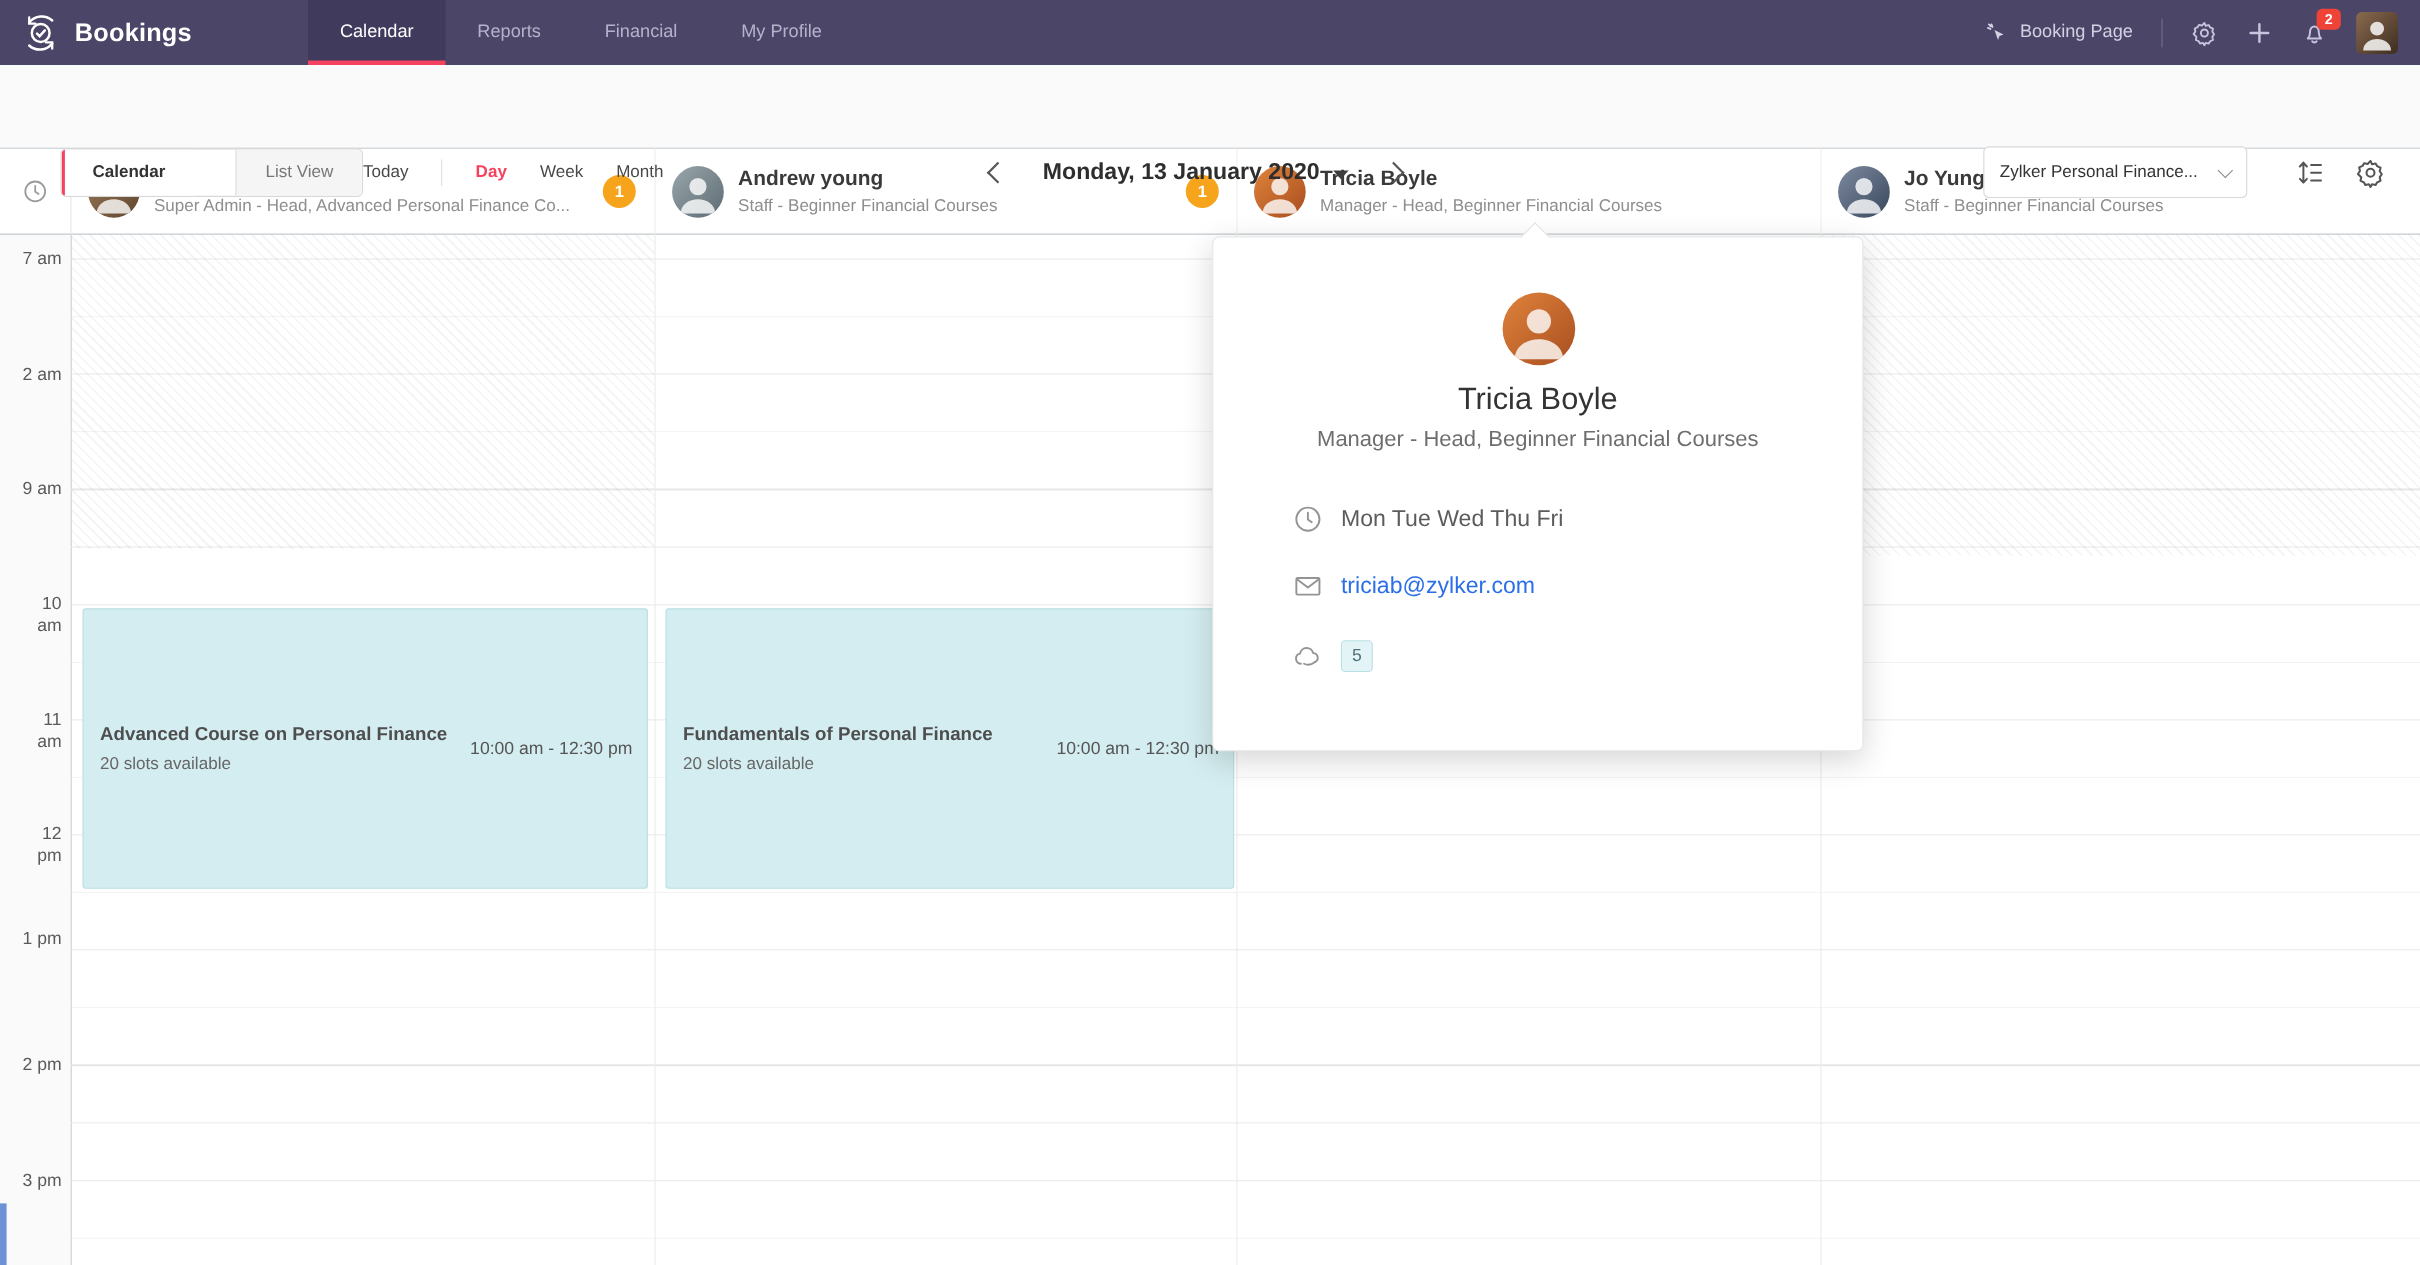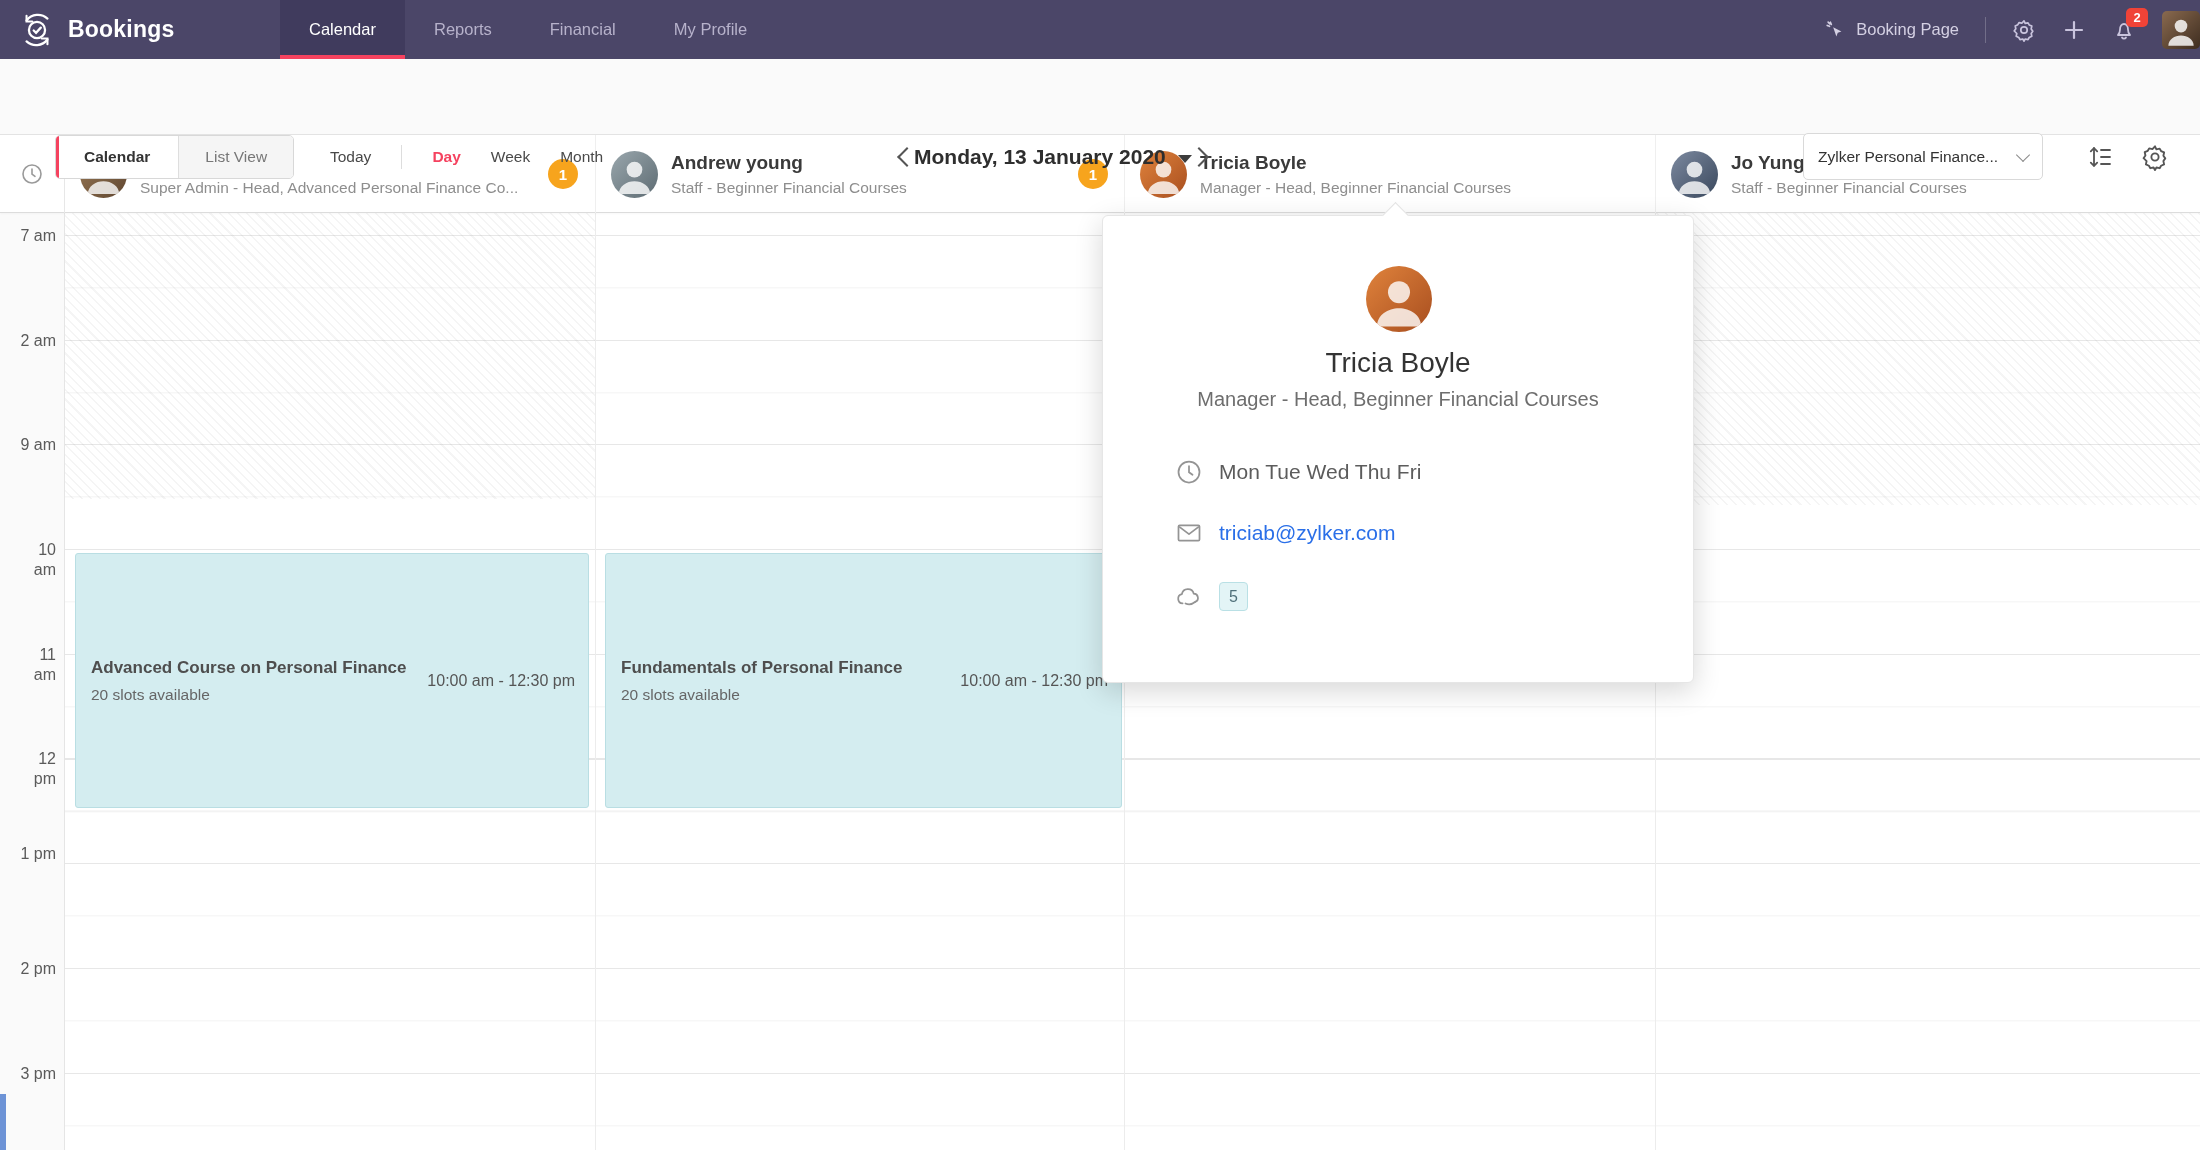--- a/index.html
+++ b/index.html
@@ -8,47 +8,47 @@
   .screen { position:relative; width:2200px; height:1150px; background:#0c4a6e; }
 
   
   .topbar { position:absolute; left:0; top:0; width:2200px; height:59px; background:#4b4668; z-index:40; }
   .brand { position:absolute; left:18px; top:0; height:59px; display:flex; align-items:center; gap:12px; }
   .brand svg { width:38px; height:38px; }
   .brand-name { color:#fff; font-size:23px; font-weight:700; letter-spacing:.2px; }
   .main-nav { position:absolute; left:280px; top:0; height:59px; display:flex; }
   .nav-item { height:59px; display:flex; align-items:center; padding:0 29px; color:#b7b2cb; font-size:16.5px; cursor:pointer; }
   .nav-item.active { background:#403b5d; color:#ffffff; box-shadow:inset 0 -4px 0 #f5425f; }
-  .topbar-right { position:absolute; right:0; top:0; height:59px; display:flex; align-items:center; gap:26px; }
+  .topbar-right { position:absolute; right:20px; top:0; height:59px; display:flex; align-items:center; gap:26px; }
   .booking-page { display:flex; align-items:center; gap:10px; color:#d4d0e3; font-size:16.5px; cursor:pointer; }
   .booking-page svg { width:22px; height:22px; }
   .tb-sep { width:1px; height:26px; background:rgba(255,255,255,.22); }
   .tb-icon { width:24px; height:24px; color:#c9c4dd; cursor:pointer; position:relative; }
   .tb-icon svg { width:100%; height:100%; }
   .bell-wrap { position:relative; }
   .notif-badge { position:absolute; top:-10px; right:-12px; min-width:22px; height:19px; padding:0 5px;
                  background:#f04337; border-radius:5px; color:#fff; font-size:13px; font-weight:700;
                  display:flex; align-items:center; justify-content:center; }
   .topbar-avatar { width:38px; height:38px; border-radius:5px;
                    background:linear-gradient(135deg,#8a6a4f,#3e2d20); overflow:hidden; cursor:pointer; }
   .topbar-avatar svg { width:100%; height:100%; }
 
   
   .toolbar { position:absolute; left:0; top:59px; width:2200px; height:76px; background:#fafafa;
              border-bottom:1px solid #e3e3e3; z-index:30; }
   .seg-control { position:absolute; left:55px; top:76px; height:44px; display:flex; border:1px solid #d8d8d8;
                  border-radius:5px; overflow:hidden; background:#fff; }
   .seg { height:100%; display:flex; align-items:center; justify-content:center; font-size:15.5px; cursor:pointer; }
   .seg.active { background:#fff; color:#333; font-weight:700; border-left:3px solid #f5425f; padding:0 28px 0 25px; }
-  .seg.inactive { background:#f5f5f5; color:#777; border-left:1px solid #dedede; padding:16px 26px; }
+  .seg.inactive { background:#f5f5f5; color:#777; border-left:1px solid #dedede; padding:16px 26px;margin-left:36px; }
   .tb-row-left { position:absolute; left:330px; top:76px; height:44px; display:flex; align-items:center; gap:30px; }
   .txt-btn { font-size:15.5px; color:#494949; cursor:pointer; }
   .txt-btn.accent { color:#f5425f; font-weight:700; }
   .vsep { width:1px; height:24px; background:#ddd; }
-  .date-nav { position:absolute; left:900px; top:76px; height:44px; display:flex; align-items:center; }
+  .date-nav { position:absolute; left:900px; top:76px; height:44px; display:flex; align-items:center; gap:34px; }
   .chev { width:14px; height:14px; border:solid #555; border-width:0 0 2px 2px; cursor:pointer; }
   .chev.left  { transform:rotate(45deg); }
   .chev.right { transform:rotate(-135deg); }
   .date-label { display:flex; align-items:center; gap:12px; cursor:pointer; }
   .date-label span { font-size:21px; font-weight:700; color:#2e2e2e; }
   .caret-down { width:0; height:0; border-left:7px solid transparent; border-right:7px solid transparent;
                 border-top:8px solid #3c3c3c; margin-top:3px; }
   .ws-select { position:absolute; left:1803px; top:74px; width:240px; height:47px; background:#fff;
                border:1px solid #d9d9d9; border-radius:5px; display:flex; align-items:center;
                justify-content:space-between; padding:0 14px; cursor:pointer; }

